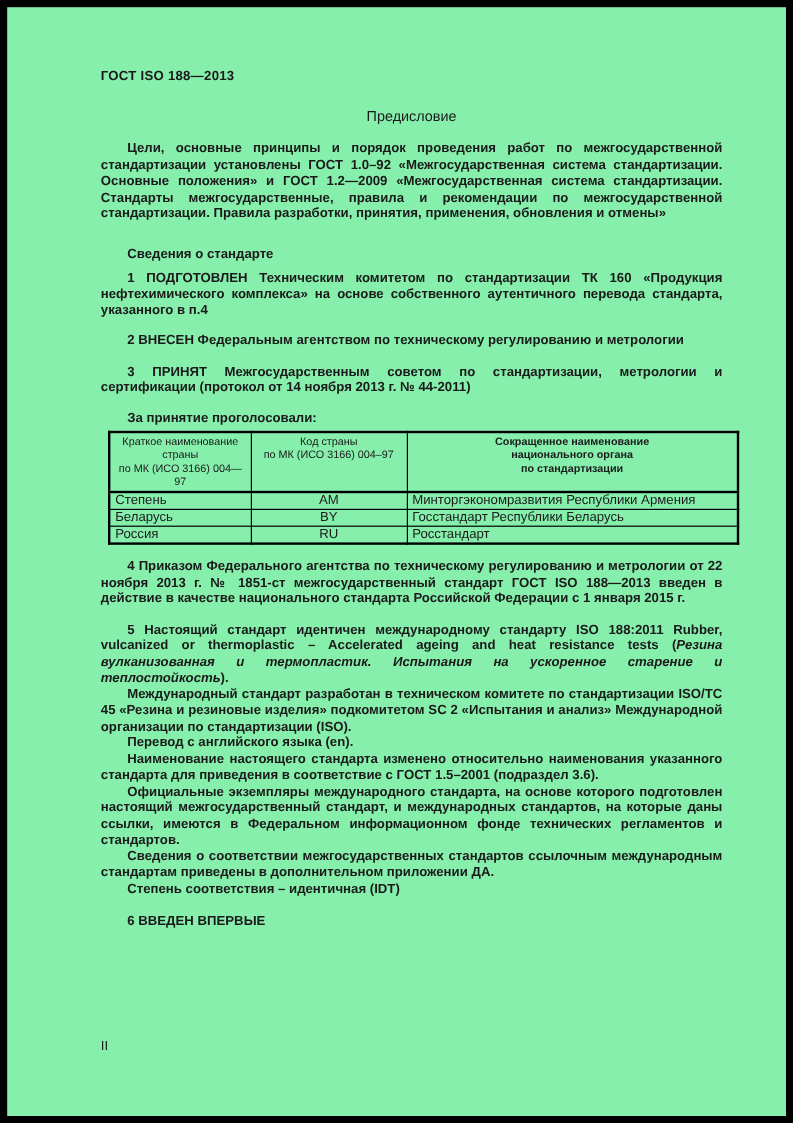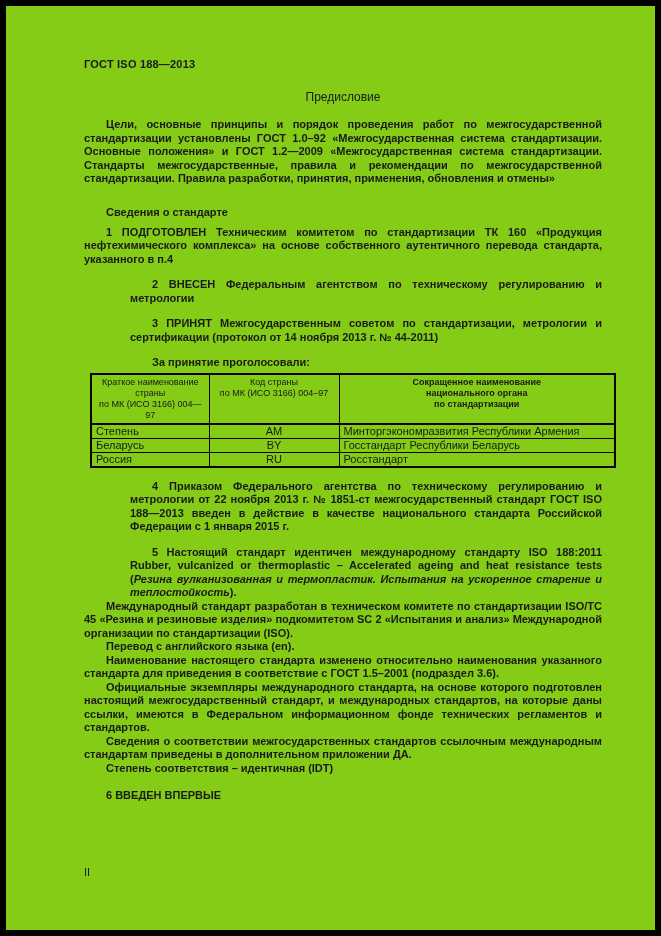--- a/index.html
+++ b/index.html
@@ -2,21 +2,21 @@
 <html><head>
 <meta charset="utf-8">
 <style>
   * { margin: 0; padding: 0; box-sizing: border-box; }
   html, body { width: 661px; height: 936px; }
   body { background: #ffffff; font-family: "Liberation Sans", sans-serif; color: #1a1a1a; }
   .page {
     position: relative;
     width: 661px;
     height: 936px;
-    background: #84cc16;
+    background: #86efac;
     border: 6px solid #000000;
     padding: 52px 53px 0 78px;
     overflow: hidden;
   }
   .doc-code {
     font-weight: bold;
     font-size: 11px;
     letter-spacing: 0.2px;
   }
   .page-title {
@@ -26,21 +26,21 @@
     font-size: 12px;
   }
   p.para {
     font-size: 11px;
     line-height: 13.5px;
     text-align: justify;
     text-indent: 22px;
     font-weight: bold;
   }
   .mt14 { margin-top: 14px; }
-  .mt12 { margin-top: 12px; margin-left: 46px; }
+  .mt12 { margin-top: 12px; }
   .mt16 { margin-top: 8px; }
   .section-heading {
     margin-top: 20px;
     font-size: 11px;
     font-weight: bold;
     text-indent: 22px;
   }
   .it { font-style: italic; }
   table.vote-table {
     margin-top: 3px;

